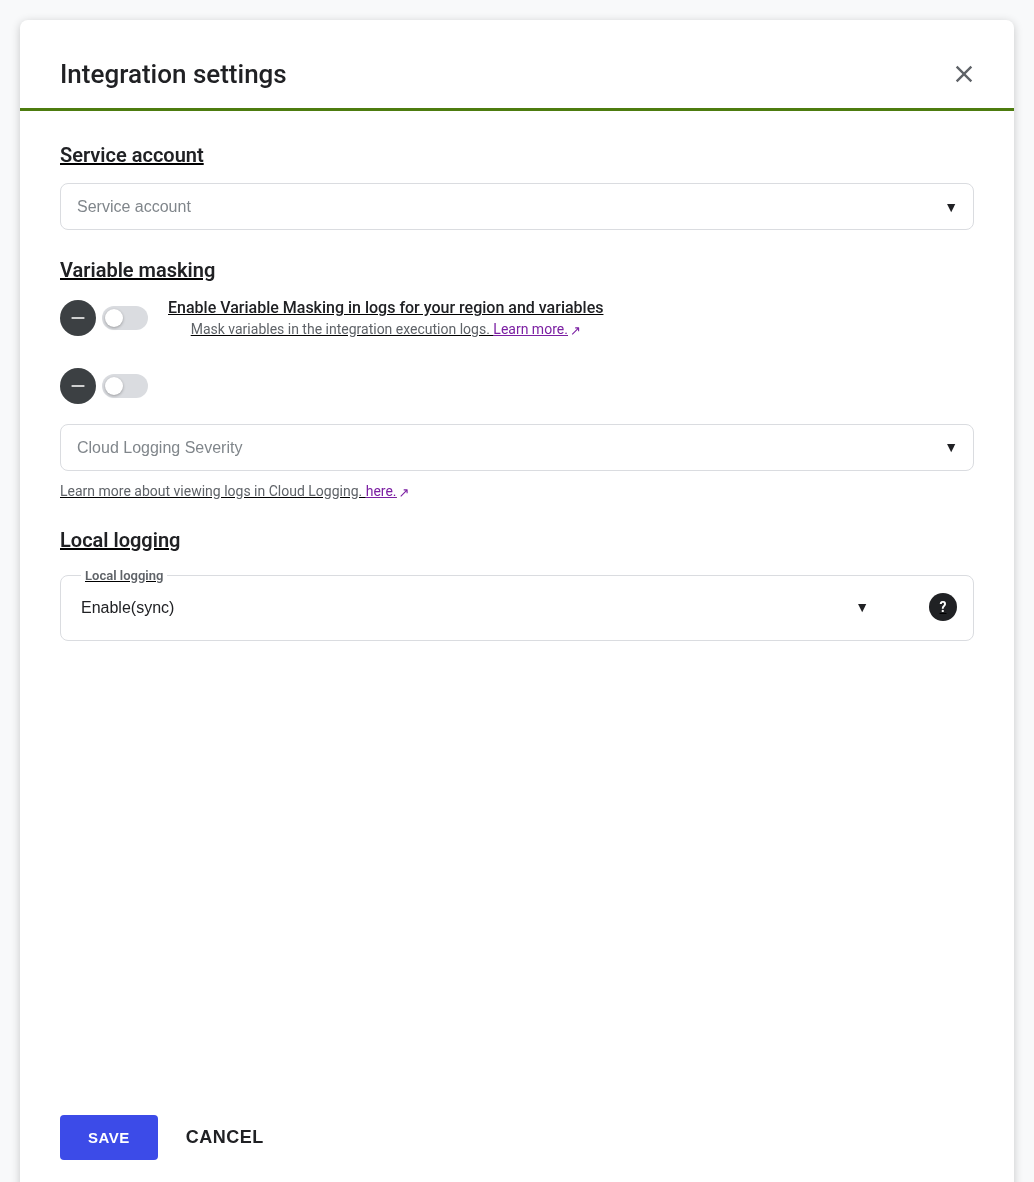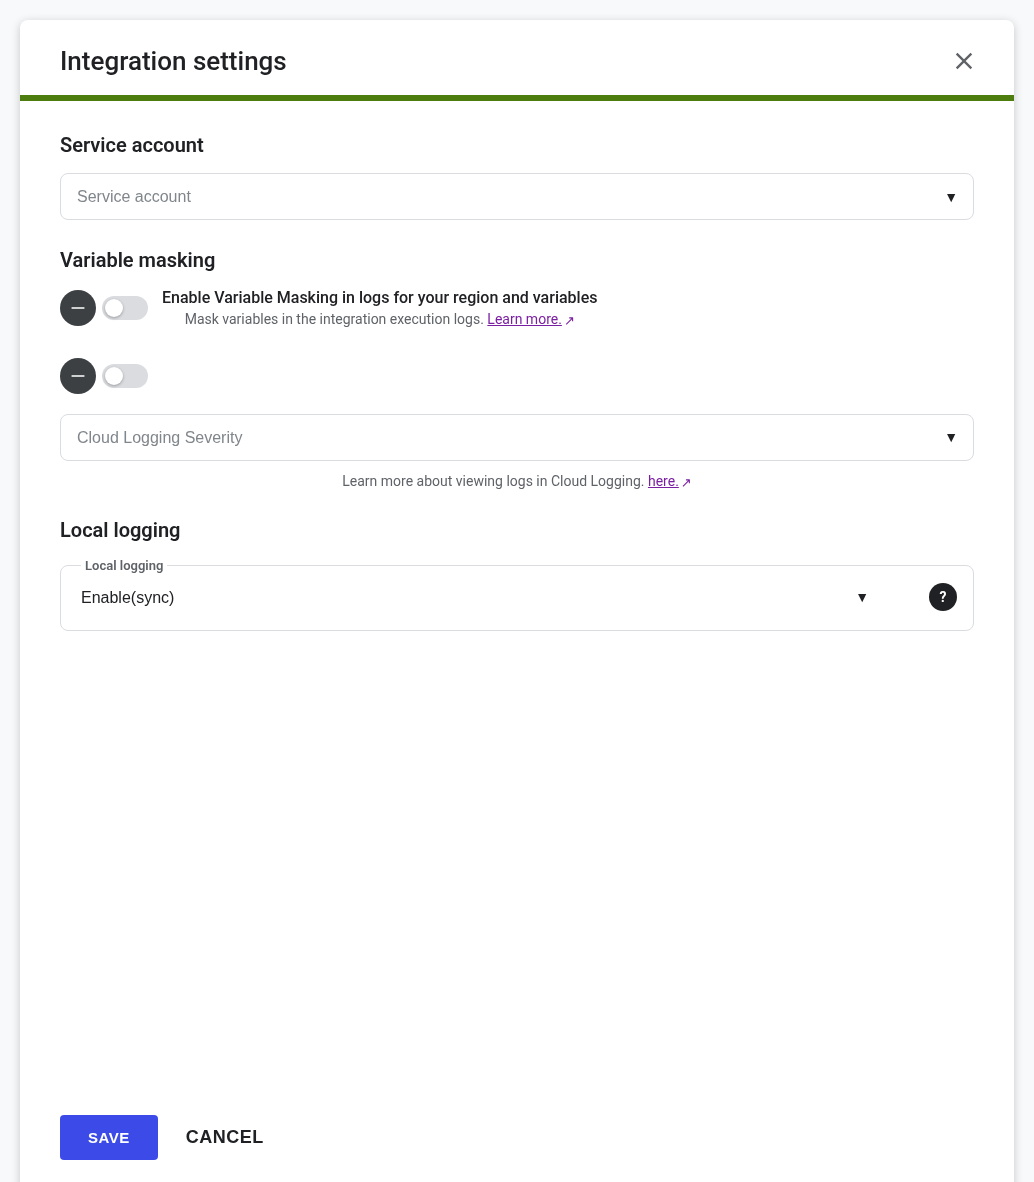--- a/index.html
+++ b/index.html
@@ -20,22 +20,22 @@
       box-shadow: 0 2px 10px rgba(0,0,0,0.2);
       display: flex;
       flex-direction: column;
       padding: 0;
       position: relative;
     }
     .dialog-header {
       display: flex;
       align-items: center;
       justify-content: space-between;
-      padding: 23px 32px 16px 40px;
-      border-bottom: 6px solid #4d7c0f;
+      padding: 36px 32px 16px 40px;
+      border-bottom: 3px solid #4d7c0f;
     }
     .dialog-title {
       font-size: 26px;
       font-weight: 500;
       color: #202124;
       letter-spacing: 0;
     }
     .close-btn {
       background: none;
       border: none;
@@ -45,20 +45,21 @@
       align-items: center;
       justify-content: center;
       color: #5f6368;
       font-size: 28px;
       line-height: 1;
     }
     .dialog-body {
       padding: 32px 40px;
       flex: 1;
       overflow-y: auto;
+      text-decoration: underline;
     }
     .section {
       margin-bottom: 28px;
     }
     .section-title {
       font-size: 20px;
       font-weight: 600;
       color: #202124;
       margin-bottom: 16px;
     }
@@ -83,21 +84,21 @@
       right: 16px;
       top: 50%;
       transform: translateY(-50%);
       pointer-events: none;
       color: #202124;
       font-size: 14px;
     }
     .toggle-row {
       display: flex;
       align-items: flex-start;
-      gap: 14px;
+      gap: 20px;
       margin-bottom: 8px;
     }
     .toggle-container {
       display: flex;
       align-items: center;
       gap: 6px;
       flex-shrink: 0;
       margin-top: 2px;
     }
     .toggle-minus {
@@ -167,21 +168,20 @@
       margin-top: 24px;
     }
     .cloud-logging-severity-wrapper {
       margin-top: 20px;
       margin-bottom: 12px;
     }
     .learn-more-text {
       font-size: 14px;
       color: #5f6368;
       margin-top: 8px;
-      text-align: center;
     }
     .local-logging-fieldset {
       border: 1px solid #dadce0;
       border-radius: 8px;
       padding: 4px 16px 16px 16px;
       position: relative;
     }
     .local-logging-legend {
       font-size: 13px;
       font-weight: 600;

